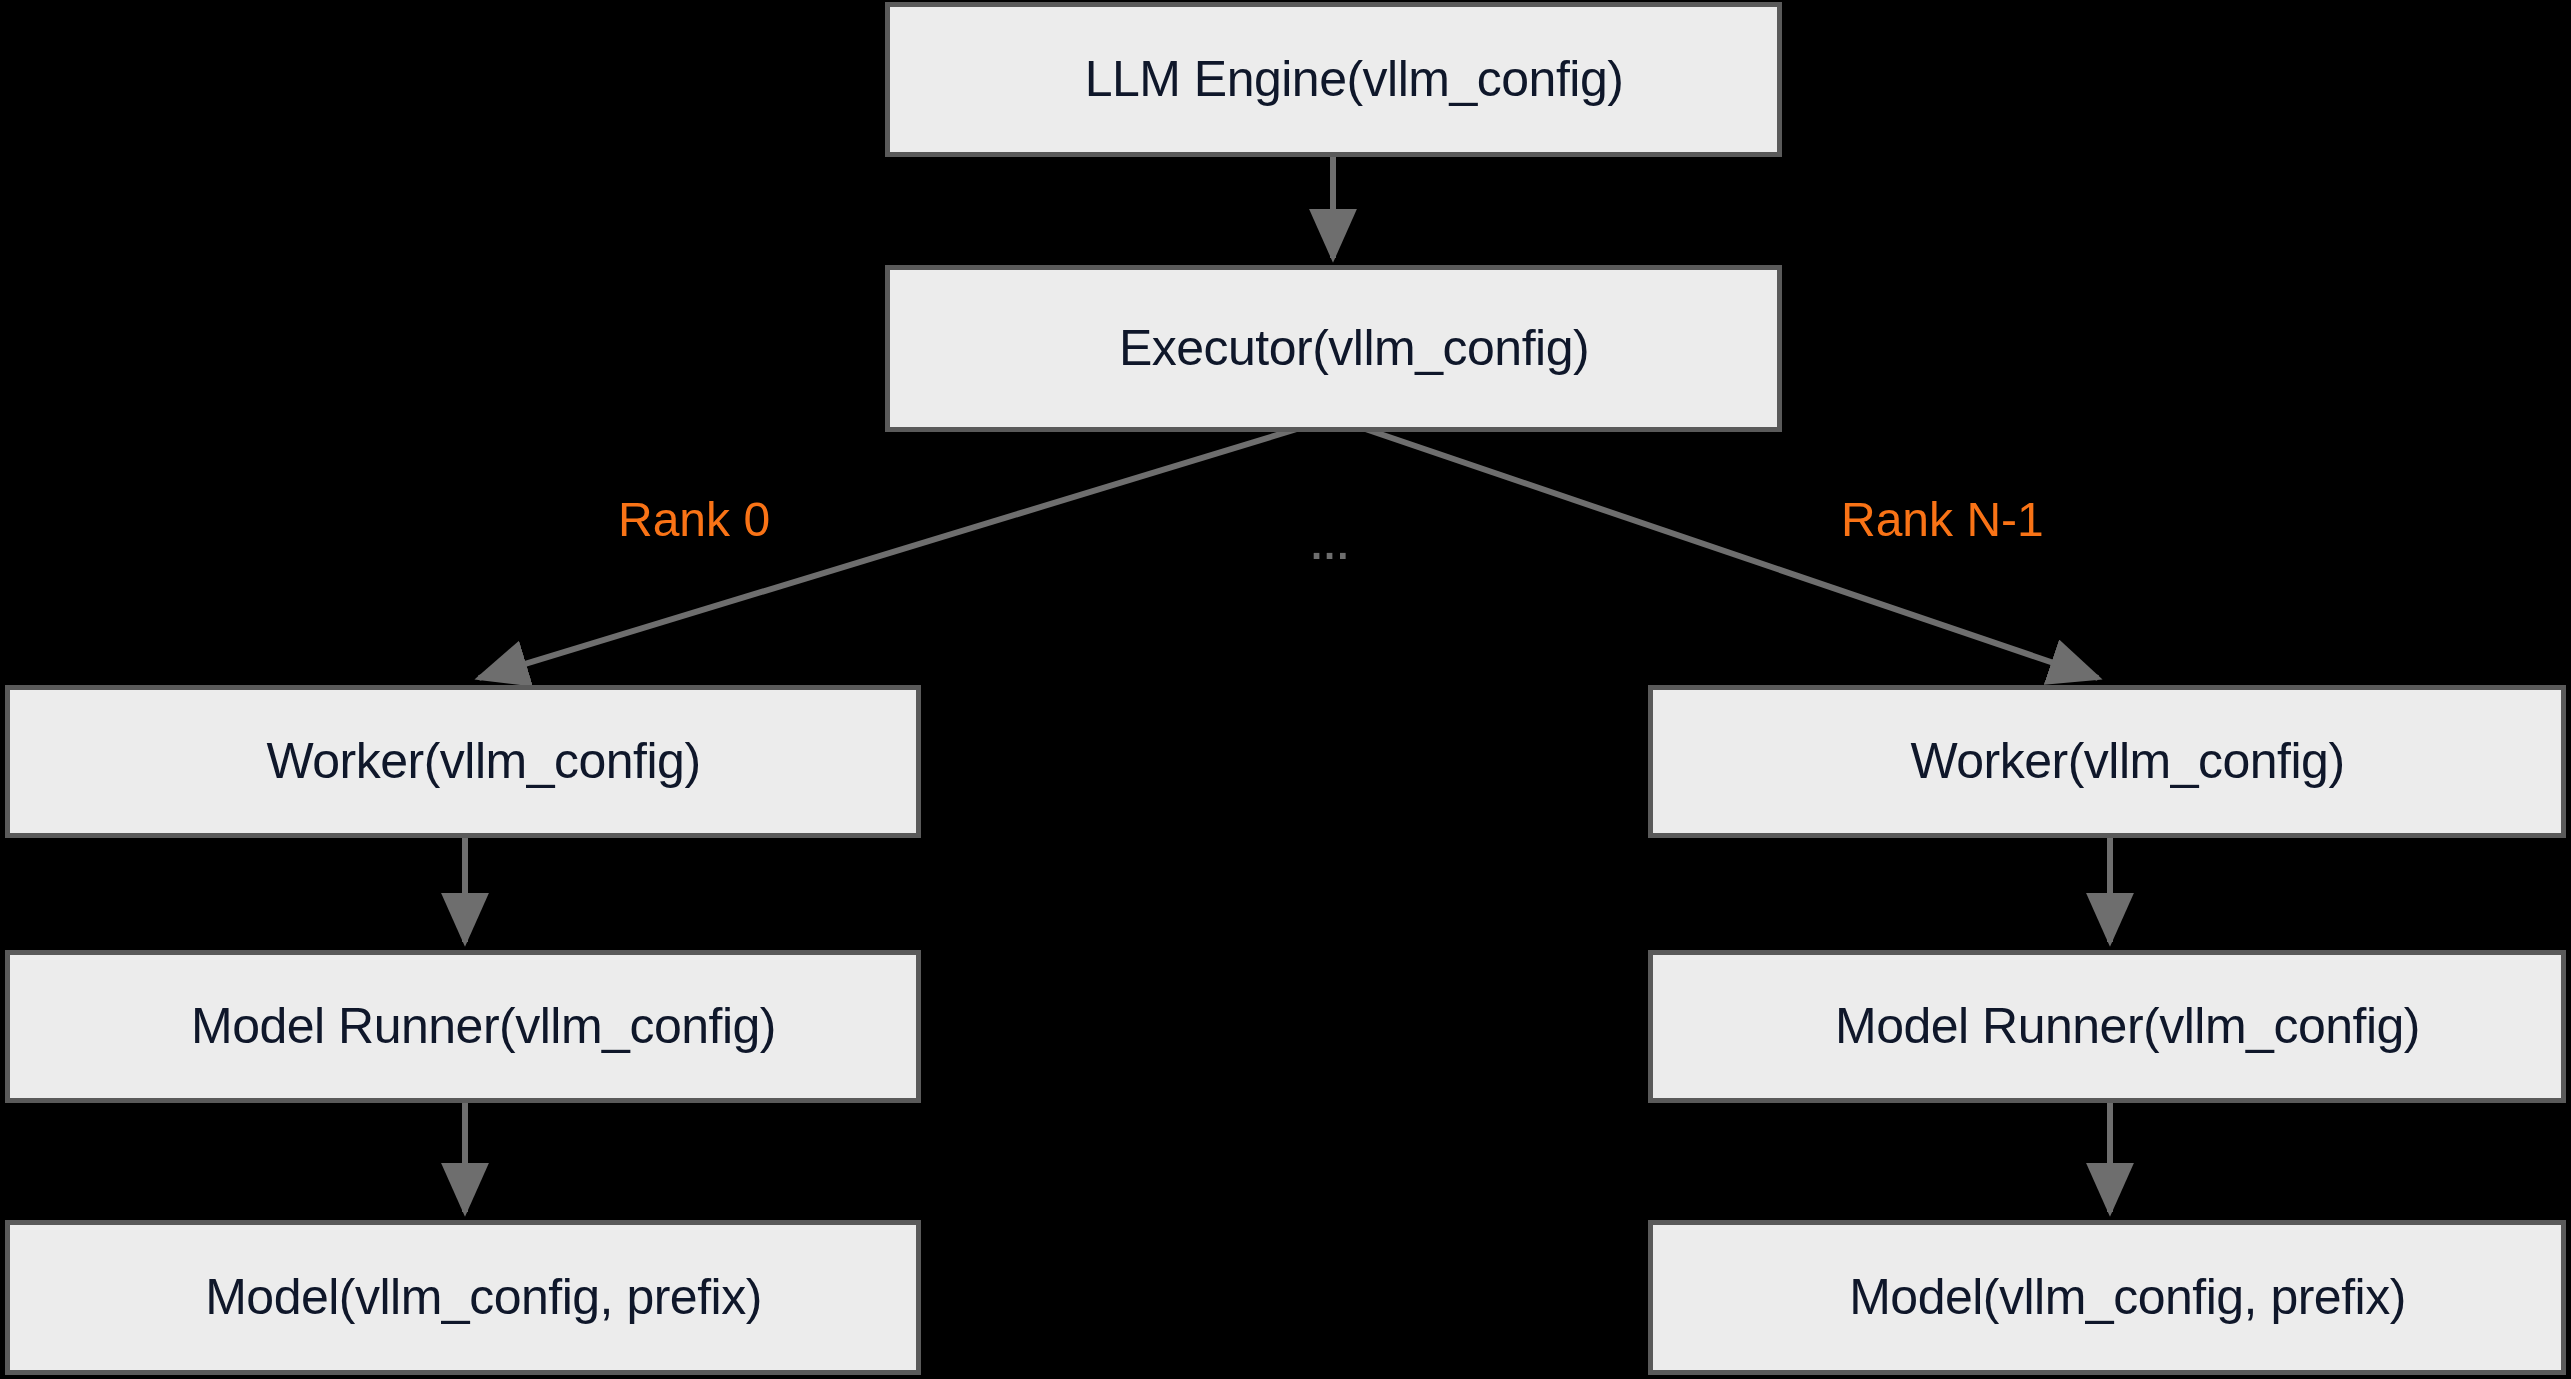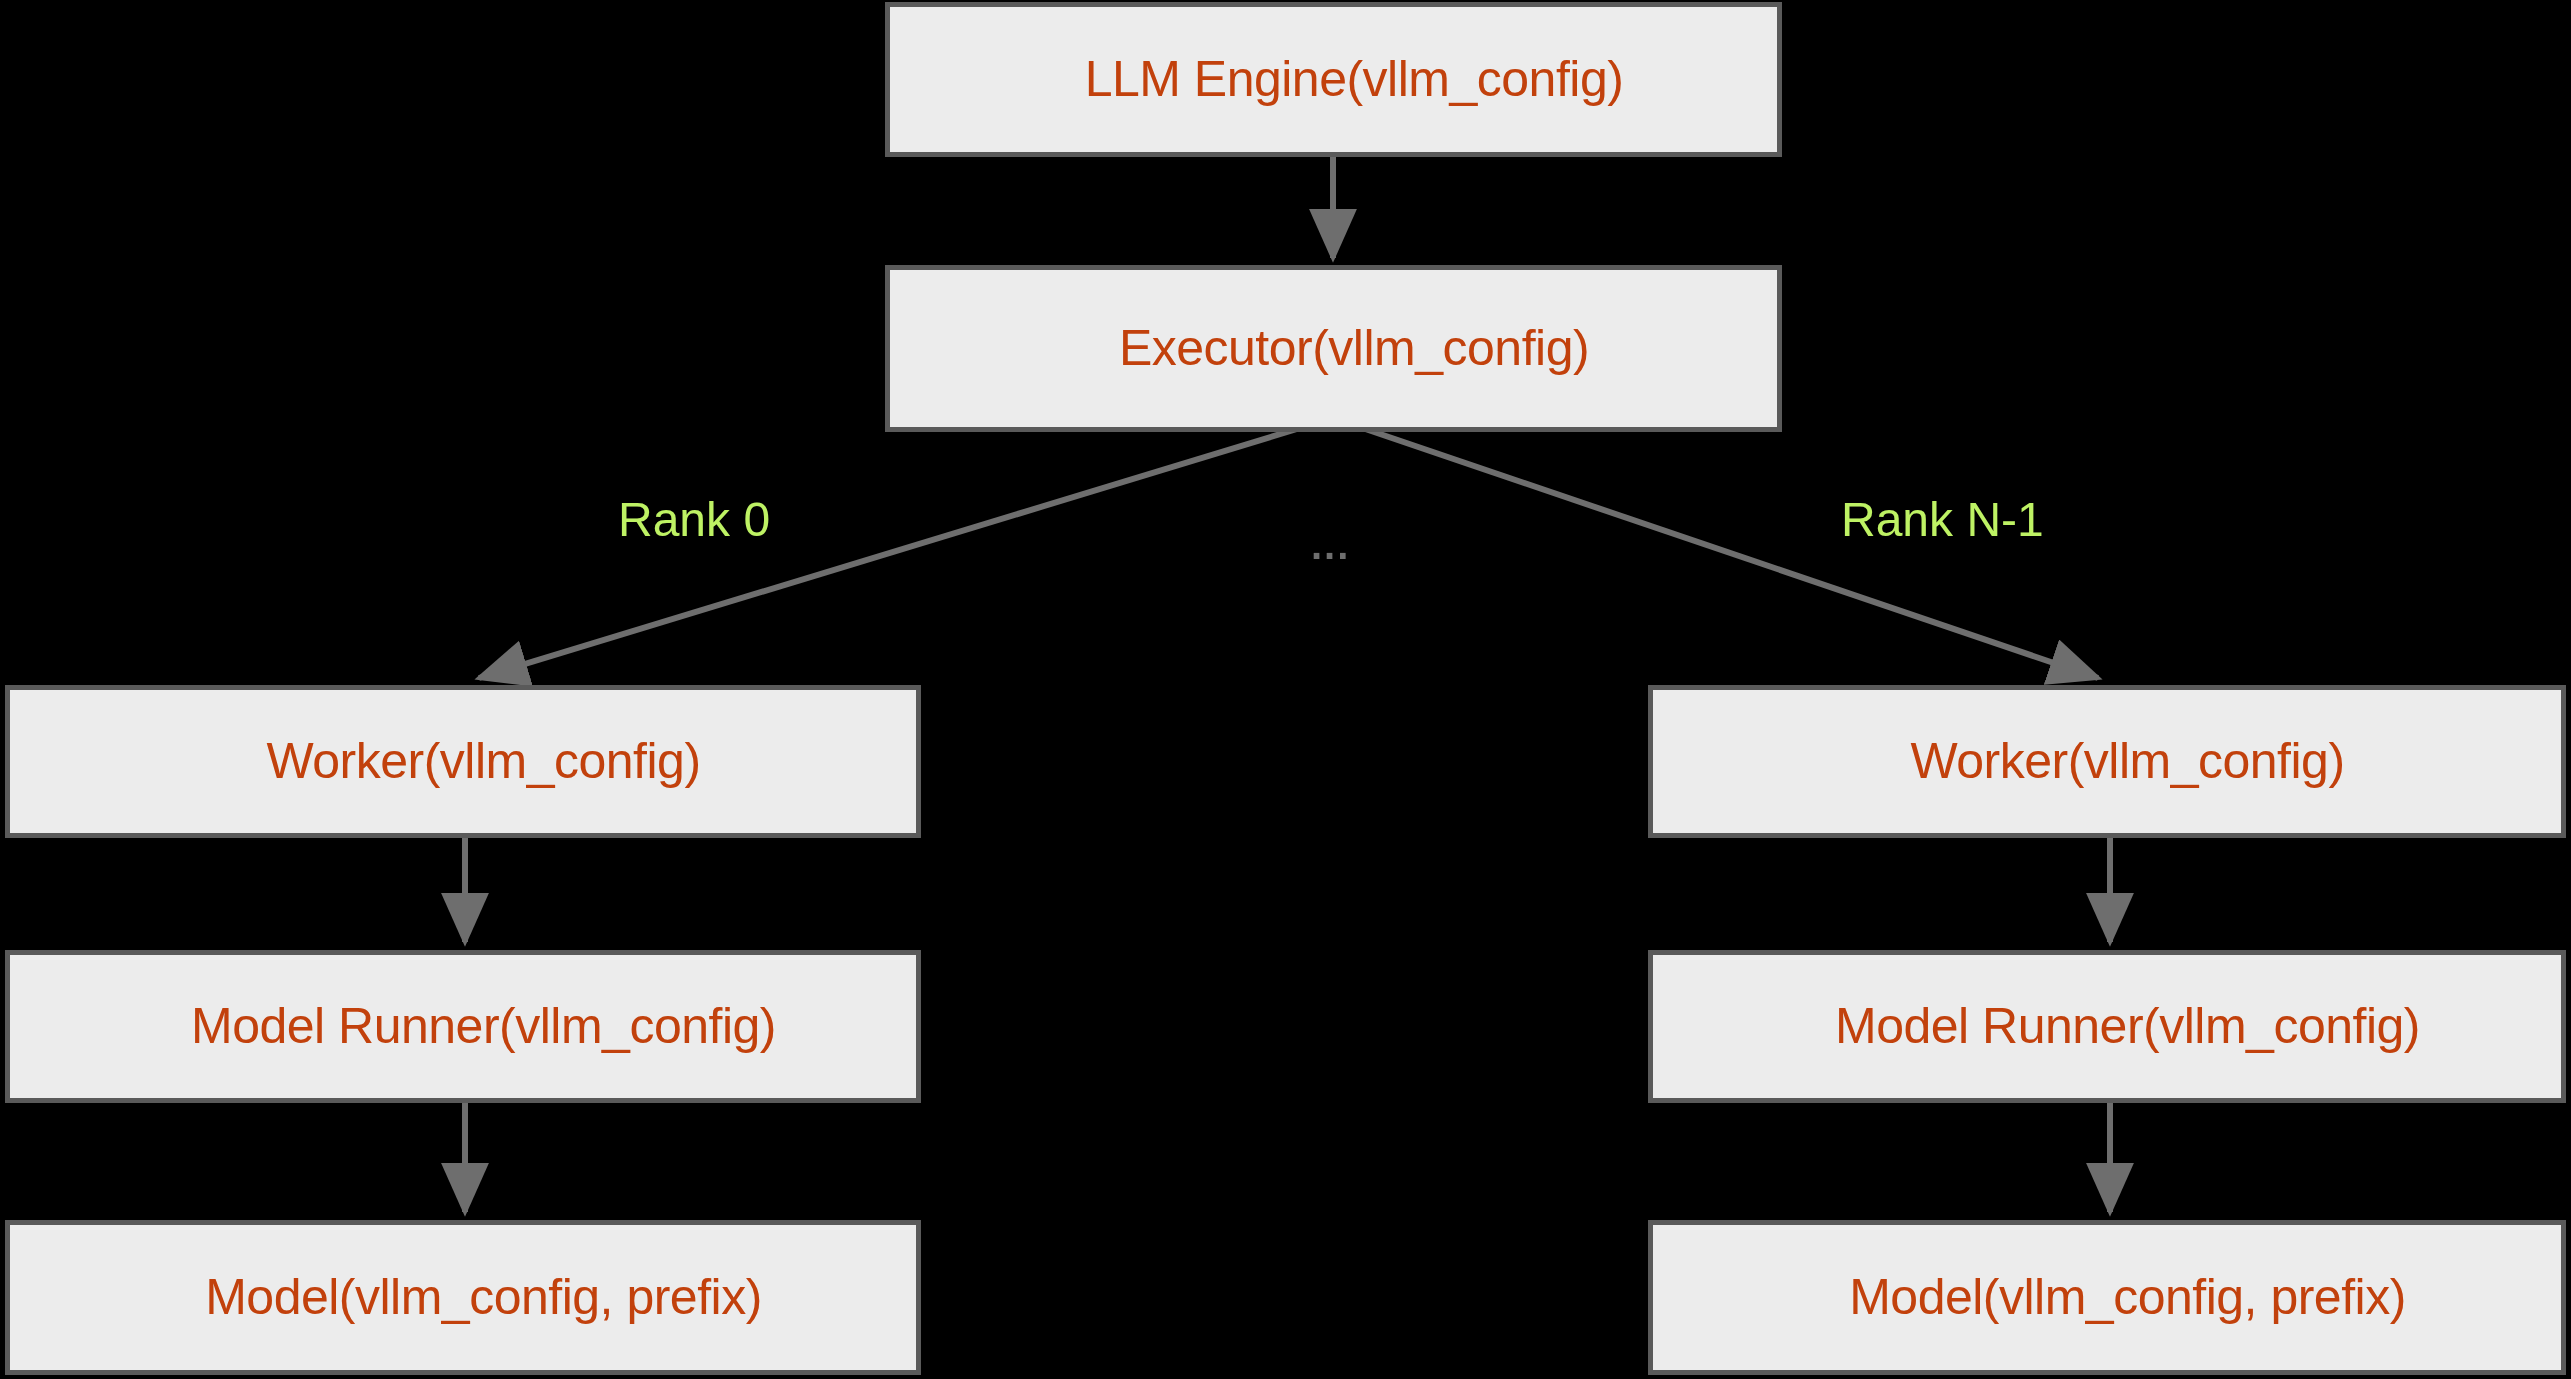--- a/index.html
+++ b/index.html
@@ -16,32 +16,32 @@
     font-family: "Liberation Sans", sans-serif;
   }
   .node {
     position: absolute;
     box-sizing: border-box;
     background: #ececec;
     border: 5px solid #5a5a5a;
     display: flex;
     align-items: center;
     justify-content: center;
-    color: #c2410c;
+    color: #0f172a;
     font-size: 50px;
     font-weight: 400;
     letter-spacing: -0.5px;
     line-height: 1.1;
     text-align: center;
     white-space: nowrap;
     padding-left: 41px;
   }
   .edge-label {
     position: absolute;
-    color: #bef264;
+    color: #f97316;
     font-size: 48px;
     font-weight: 400;
     letter-spacing: 0px;
     white-space: nowrap;
   }
   .ellipsis-label {
     position: absolute;
     color: #6e6e6e;
     font-size: 40px;
     font-weight: 700;

